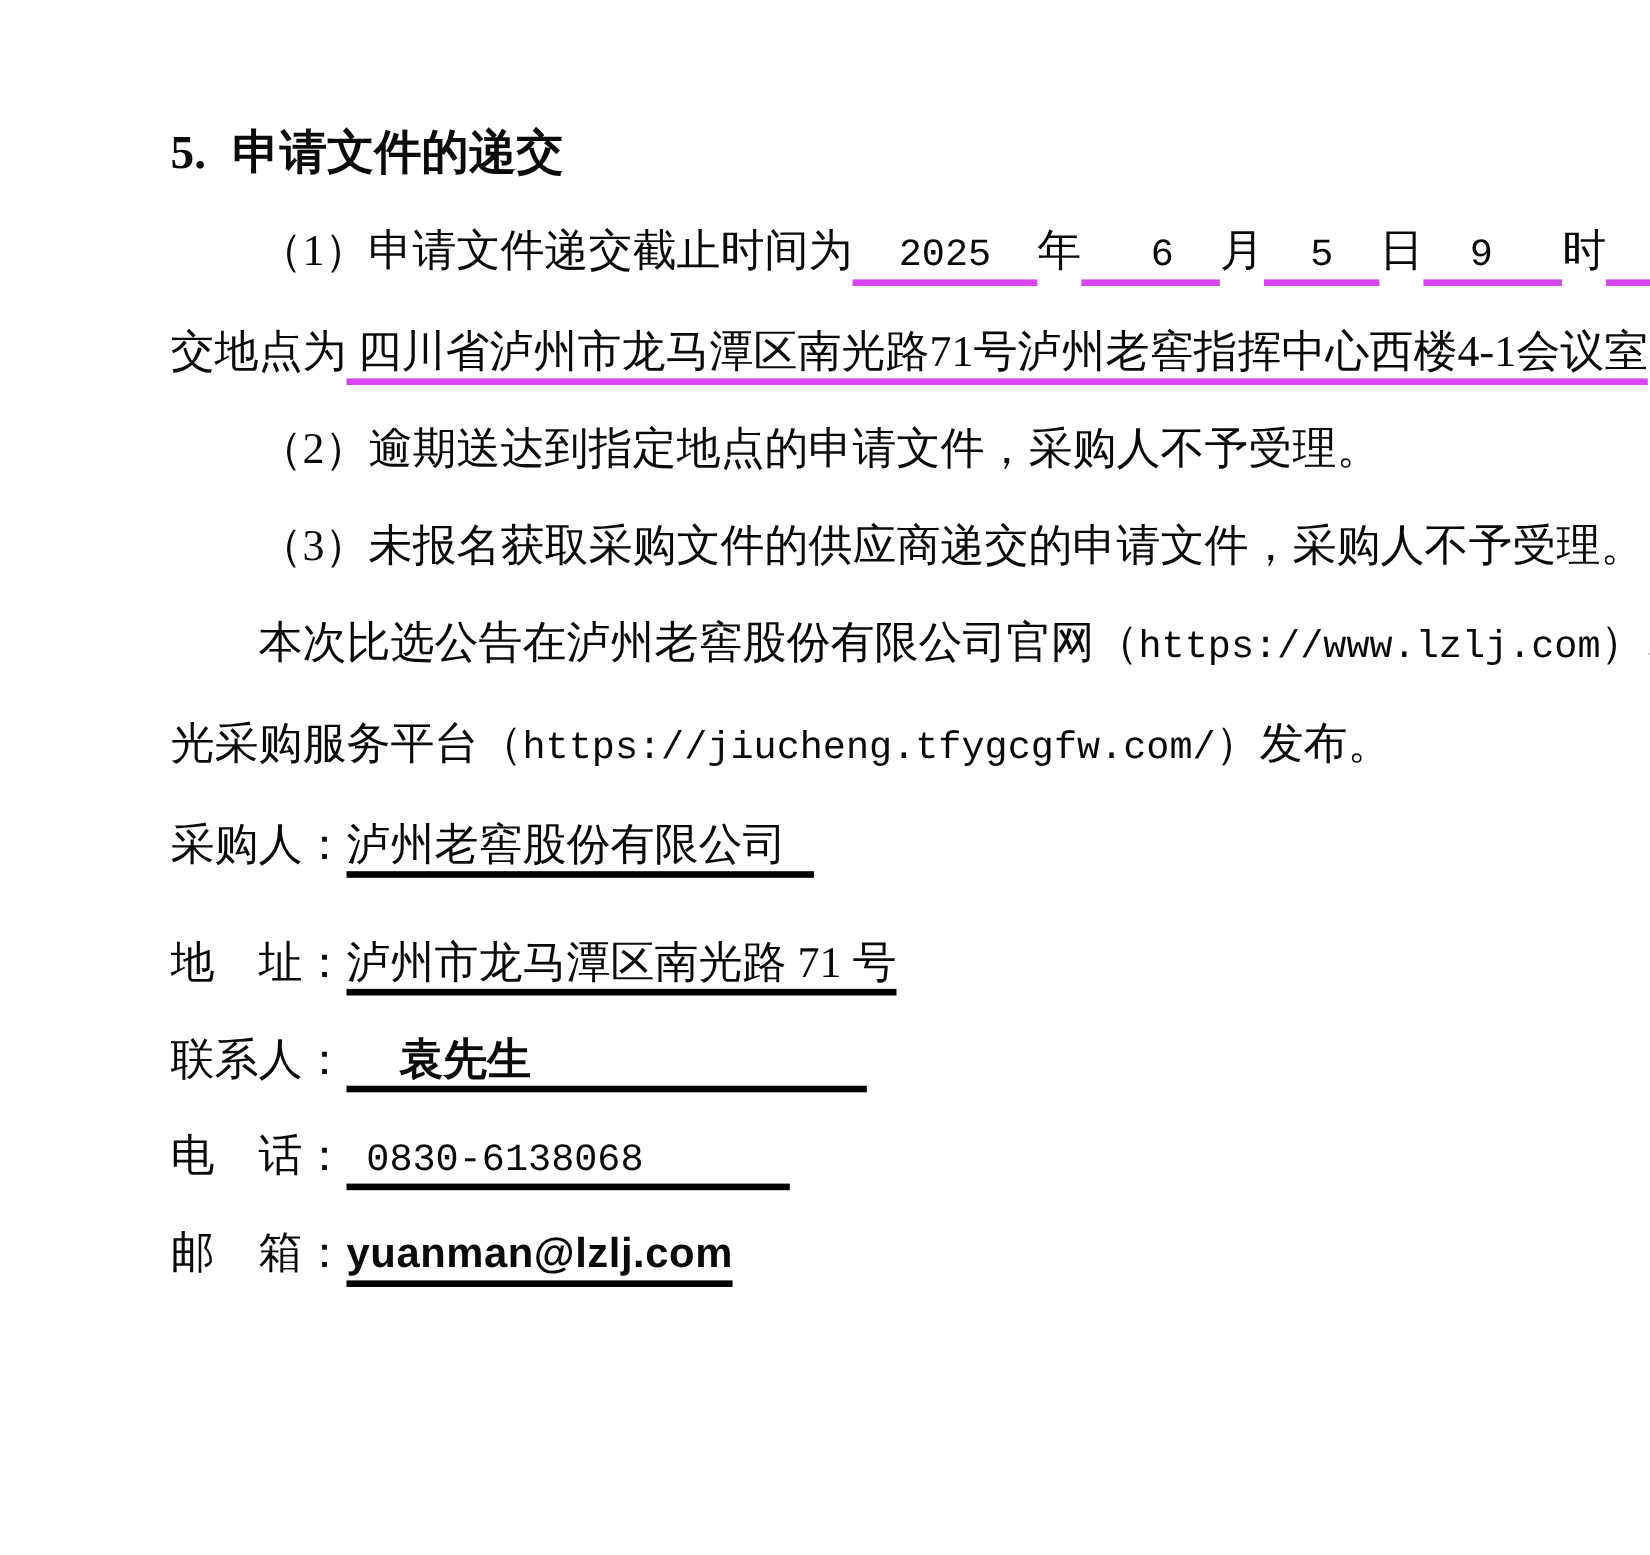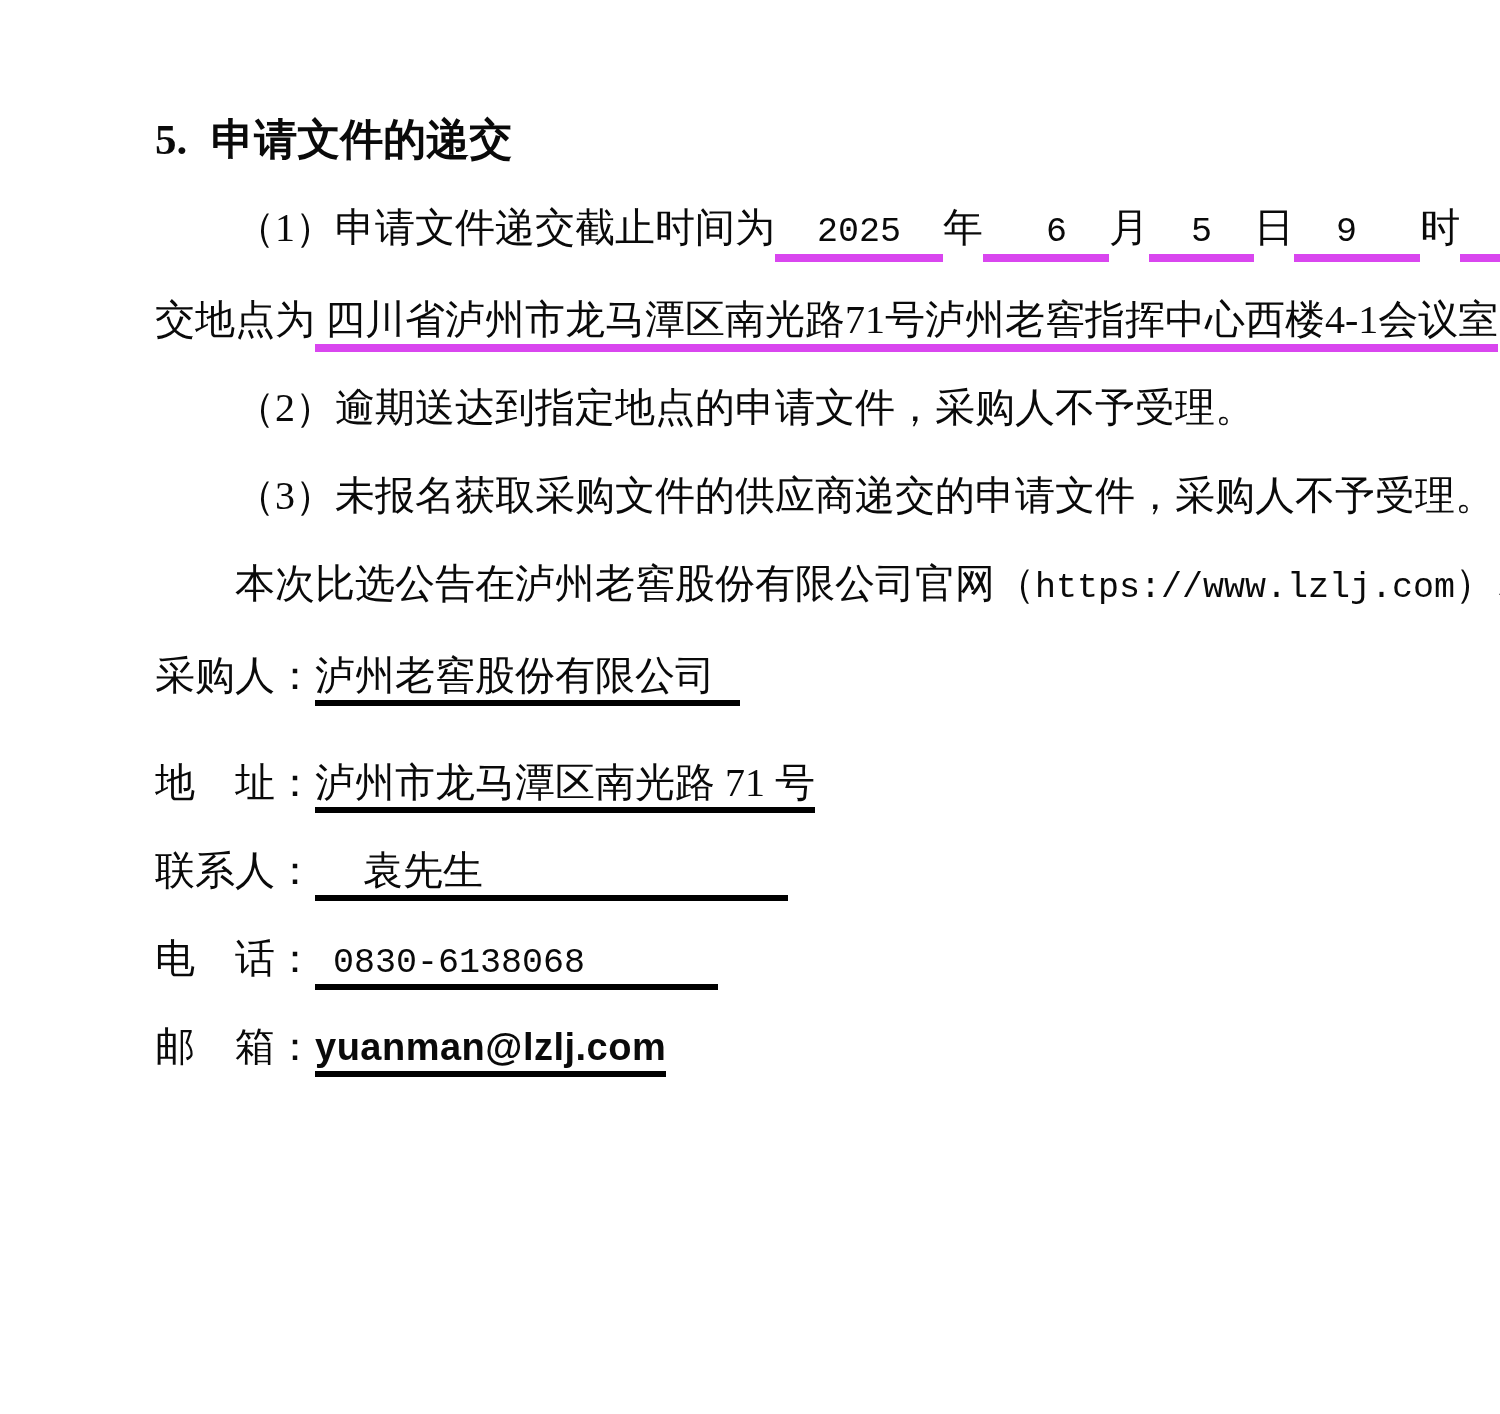--- a/index.html
+++ b/index.html
@@ -32,21 +32,21 @@
     white-space: nowrap;
   }
   .heading .num {
     margin-right: 24px;
   }
   .indent {
     padding-left: 80px;
   }
   .u {
     white-space: pre;
-    border-bottom: 8px solid #d946ef;
+    border-bottom: 6px solid #d946ef;
     padding-bottom: 2px;
   }
   .fill {
     display: inline-block;
     white-space: pre;
     border-bottom: 6px solid #000000;
     line-height: 1.2;
     vertical-align: baseline;
   }
   .mono {
@@ -61,21 +61,21 @@
   }
   .crow {
     line-height: 88px;
     white-space: nowrap;
   }
   .w-purchaser { min-width: 425px; }
   .w-address   { min-width: 450px; margin-top: 39px; }
   .w-person    { min-width: 425px; }
   .w-phone     { min-width: 385px; }
   .w-email     { min-width: 282px; }
-  .pad-left-lg { padding-left: 48px; }
+  .pad-left-lg { padding-left: 48px; font-weight: bold; }
   .pad-left-sm { padding-left: 18px; margin-top: 16px; }
 </style>
 </head>
 <body>
 
 <div class="page">
   <div class="content">
 
     <div class="heading">
       <span class="num">5.</span><span>申请文件的递交</span>
@@ -95,20 +95,23 @@
 
     <div class="line indent">
       <span>（3）未报名获取采购文件的供应商递交的申请文件，采购人不予受理。</span>
     </div>
 
 
     <div class="line indent">
       <span>本次比选公告在泸州老窖股份有限公司官网（</span><span class="mono">https://www.lzlj.com</span><span>）、阳</span>
     </div>
 
+    <div class="line">
+      <span>光采购服务平台（</span><span class="mono">https://jiucheng.tfygcgfw.com/</span><span>）发布。</span>
+    </div>
 
 
     <div class="crow">
       <span>采购人：</span><span class="fill w-purchaser">泸州老窖股份有限公司</span>
     </div>
 
     <div class="crow">
       <span>地　址：</span><span class="fill w-address">泸州市龙马潭区南光路 71 号</span>
     </div>
 

